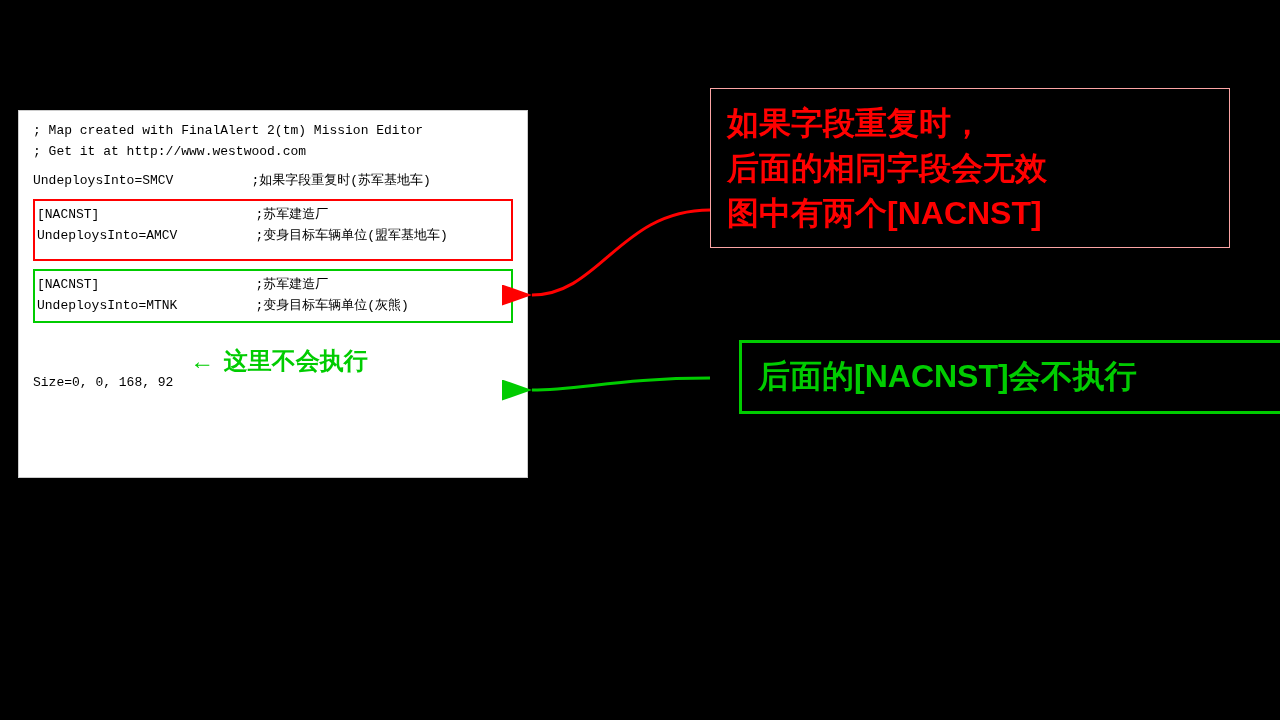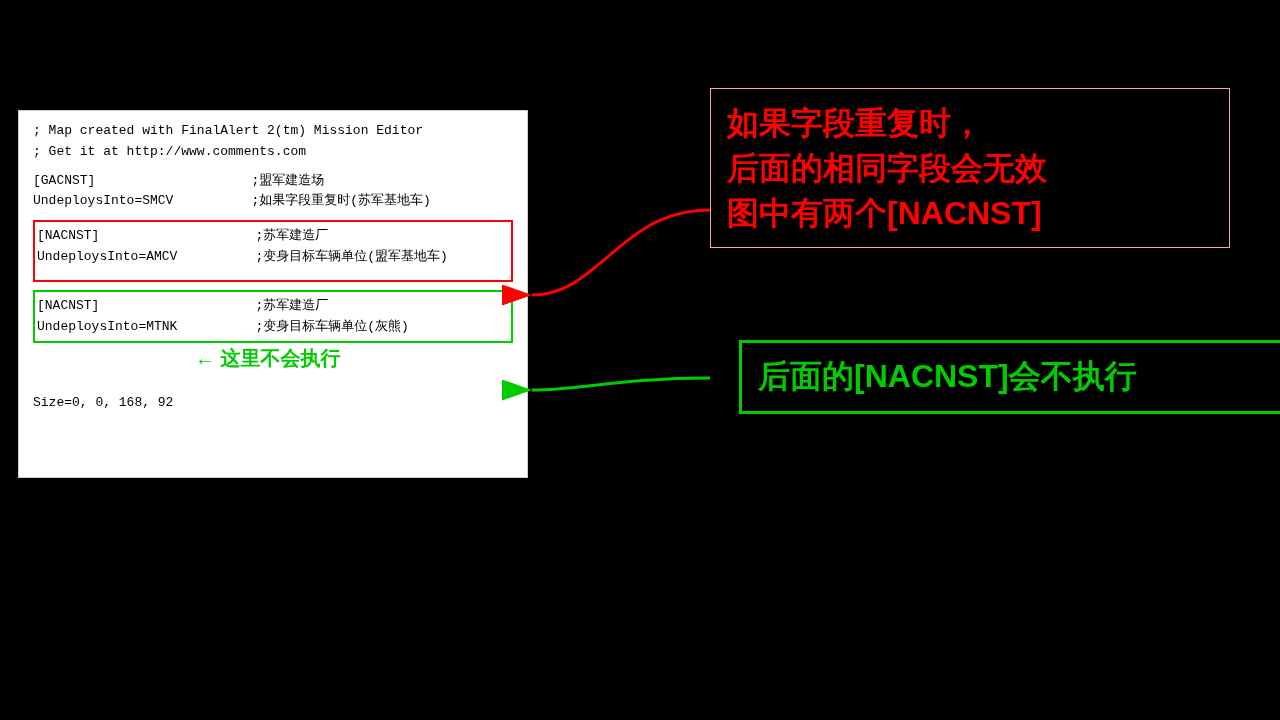--- a/index.html
+++ b/index.html
@@ -67,39 +67,38 @@
       font-size: 32px;
       font-weight: bold;
       font-family: 'SimHei', 'Microsoft YaHei', sans-serif;
       margin-left: 29px;
     }
 
     
     #label-green {
       position: absolute;
       color: #00cc00;
-      font-size: 20px;
+      font-size: 24px;
       font-weight: bold;
-      font-family: Liberation Sans, sans-serif;
+      font-family: Liberation Mono, monospace;
     }
 
     
     .code-line {
       white-space: pre;
     }
     .spacer { height: 8px; }
   </style>
 </head>
 <body>
 
 <div id="code-panel">
   <div class="code-line">; Map created with FinalAlert 2(tm) Mission Editor</div>
-  <div class="code-line">; Get it at http://www.comments.com</div>
+  <div class="code-line">; Get it at http://www.westwood.com</div>
   <div class="spacer"></div>
-  <div class="code-line">[GACNST]                    ;盟军建造场</div>
   <div class="code-line">UndeploysInto=SMCV          ;如果字段重复时(苏军基地车)</div>
   <div class="spacer"></div>
 
   <div style="border: 2px solid red; padding: 4px 2px; margin-bottom: 4px;">
     <div class="code-line">[NACNST]                    ;苏军建造厂</div>
     <div class="code-line">UndeploysInto=AMCV          ;变身目标车辆单位(盟军基地车)</div>
     <div class="spacer"></div>
   </div>
 
   <div style="position:relative; border: 2px solid #00cc00; padding: 4px 2px; margin-top:8px;">

